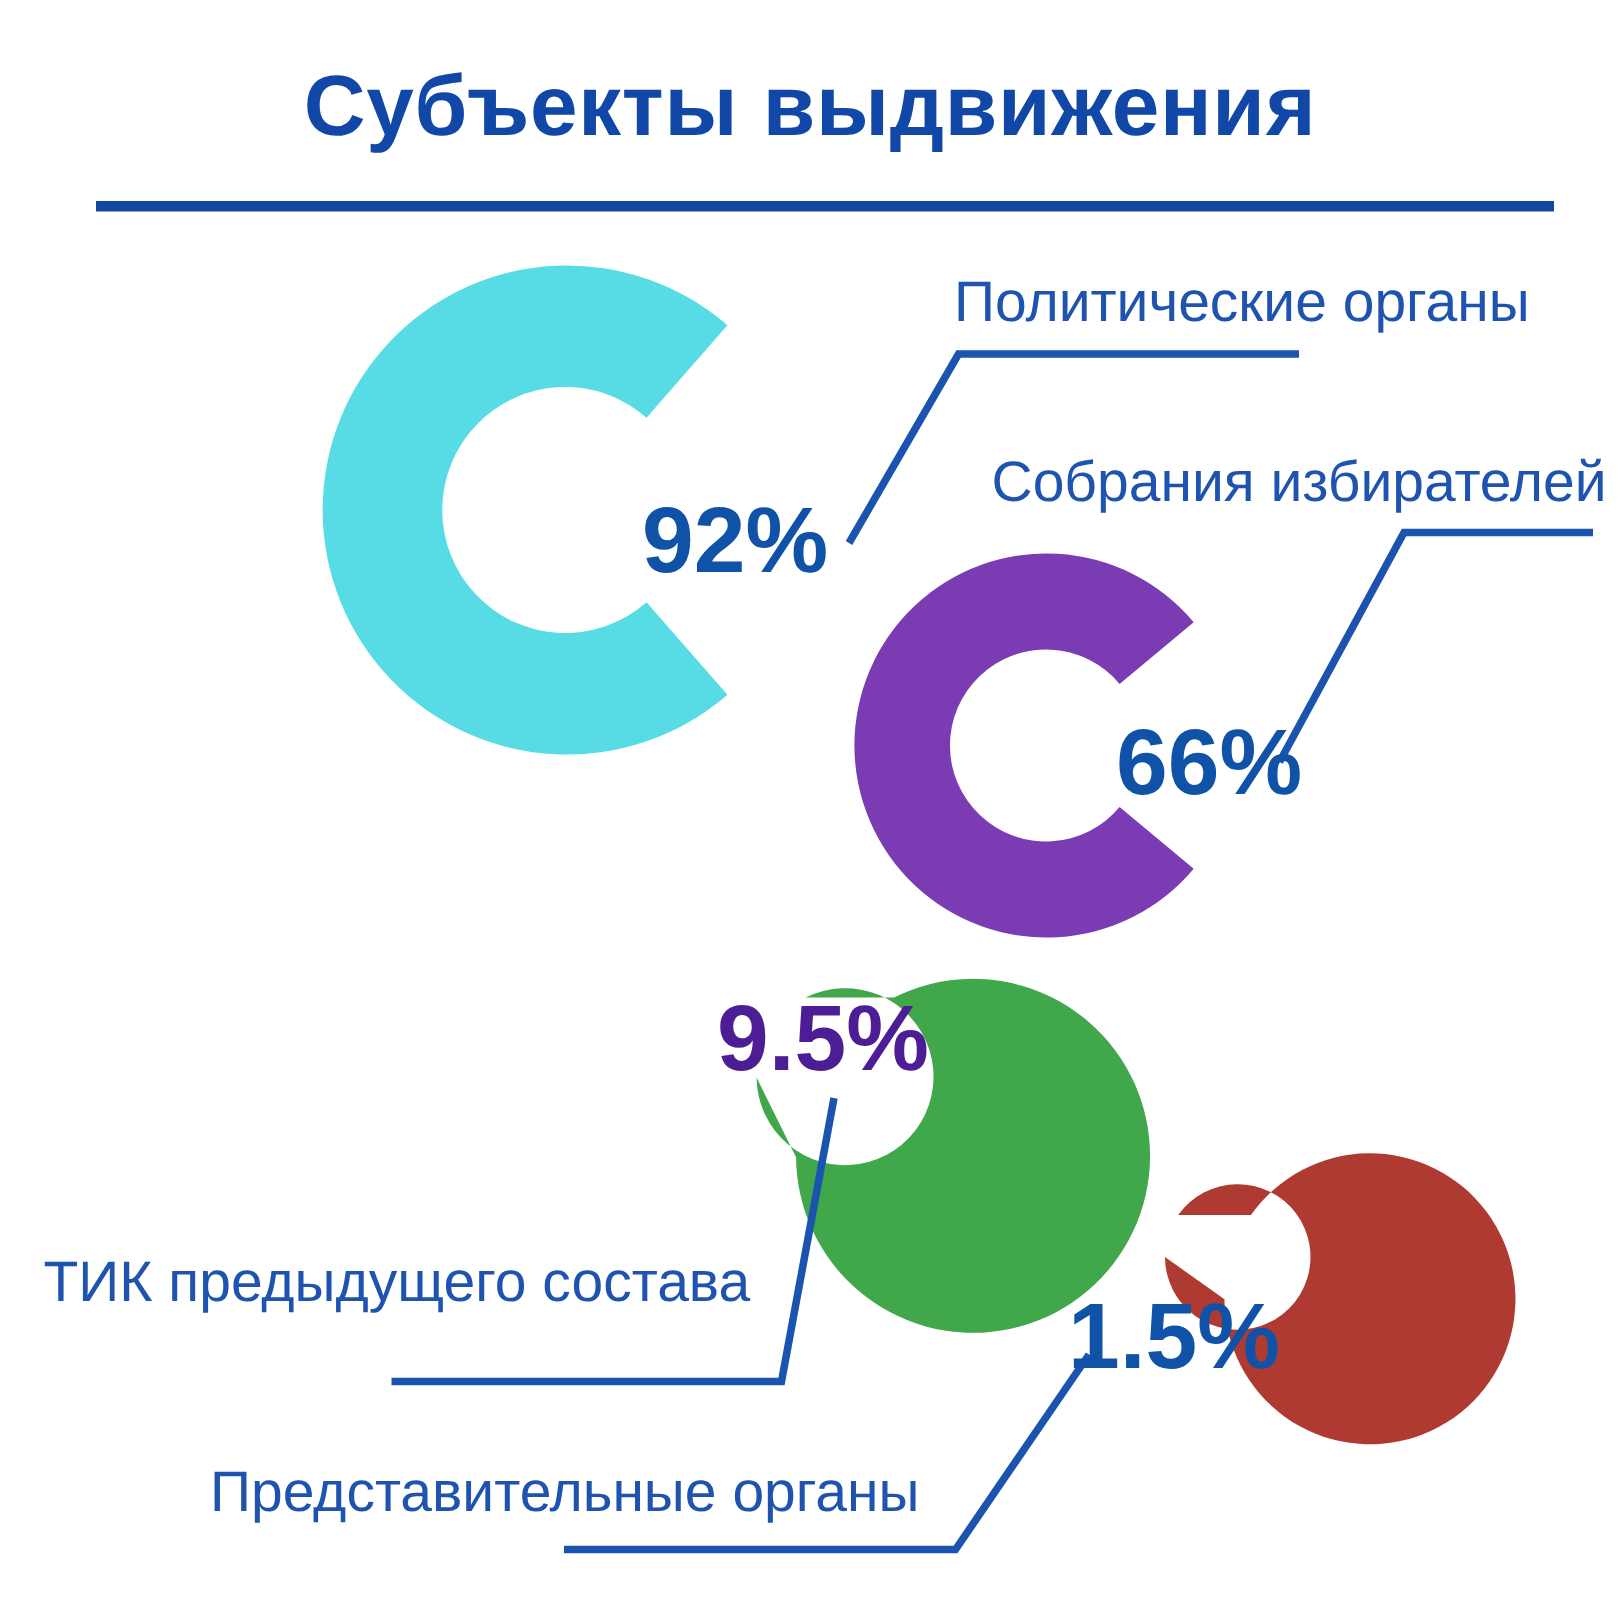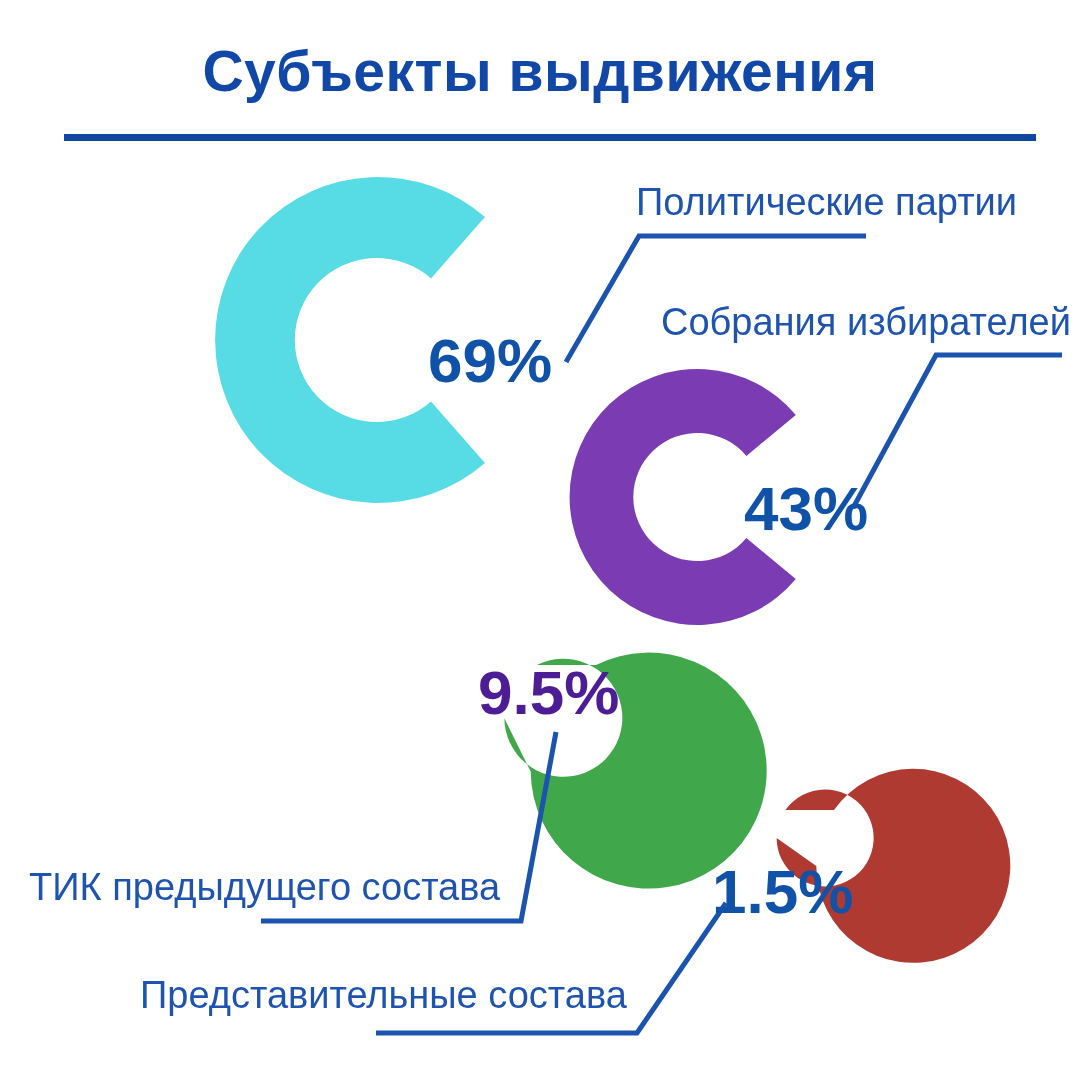--- a/index.html
+++ b/index.html
@@ -107,29 +107,29 @@
     </g>
 
     <g fill="none" stroke="#1B54AE" stroke-width="5" stroke-linecap="butt" stroke-linejoin="miter">
       <path d="M 866 236 L 639 236 L 566 362"></path>
       <path d="M 1062 355 L 936 355 L 853 508"></path>
       <path d="M 261 921 L 521 921 L 556 732"></path>
       <path d="M 376 1033 L 637 1033 L 726 903"></path>
     </g>
   </svg>
 
-  <div class="pct" style="left: 428px; top: 330px; color: rgb(15, 82, 168);">69%</div>
+  <div class="pct" style="left: 428px; top: 330px; color: rgb(15, 82, 168);">92%</div>
 
-  <div class="pct" style="left: 744px; top: 478px; color: rgb(15, 82, 168);">43%</div>
+  <div class="pct" style="left: 744px; top: 478px; color: rgb(15, 82, 168);">66%</div>
 
   <div class="pct" style="left: 478px; top: 662px; color: #4c1d95;">9.5%</div>
 
   <div class="pct" style="left: 712px; top: 849px; color: rgb(15, 82, 168); margin-top: 12px;">1.5%</div>
 
-  <div class="lbl" style="left: 636px; top: 183px; color: rgb(30, 83, 176);">Политические партии</div>
+  <div class="lbl" style="left: 636px; top: 183px; color: rgb(30, 83, 176);">Политические органы</div>
 
   <div class="lbl" style="left: 661px; top: 303px; color: rgb(30, 83, 176); text-align: center;">Собрания избирателей</div>
 
-  <div class="lbl" style="left: 29px; top: 868px; color: rgb(30, 83, 176);">ТИК предыдущего состава</div>
+  <div class="lbl" style="left: 29px; top: 836px; color: rgb(30, 83, 176);">ТИК предыдущего состава</div>
 
-  <div class="lbl" style="left: 140px; top: 976px; color: rgb(30, 83, 176);">Представительные состава</div>
+  <div class="lbl" style="left: 140px; top: 976px; color: rgb(30, 83, 176);">Представительные органы</div>
 
 </div>
 
 </body></html>

